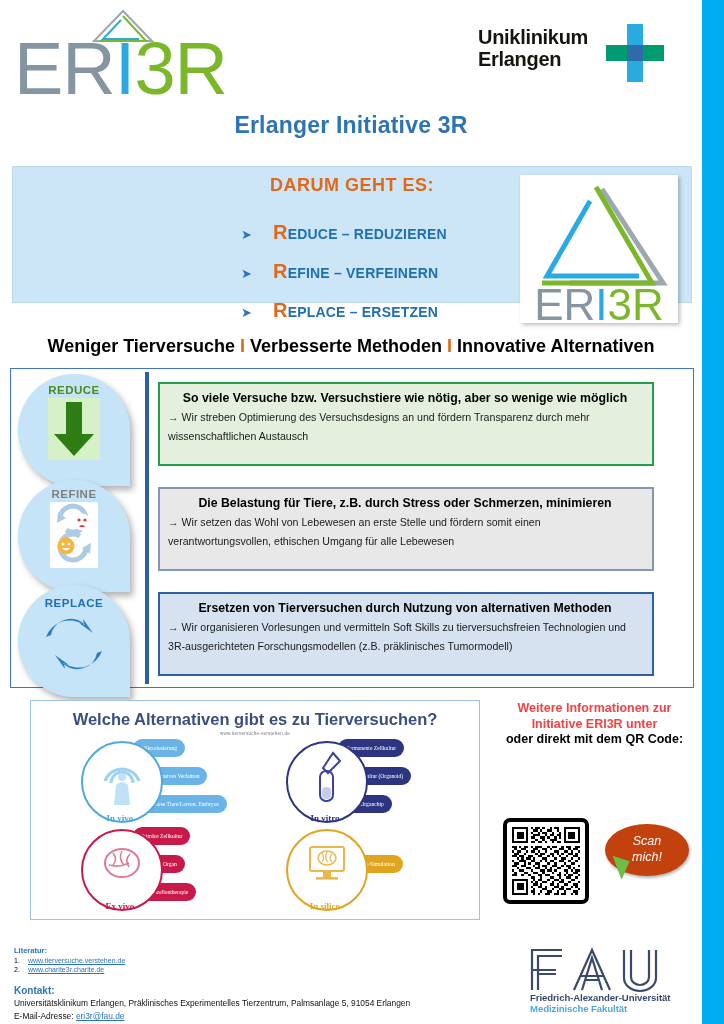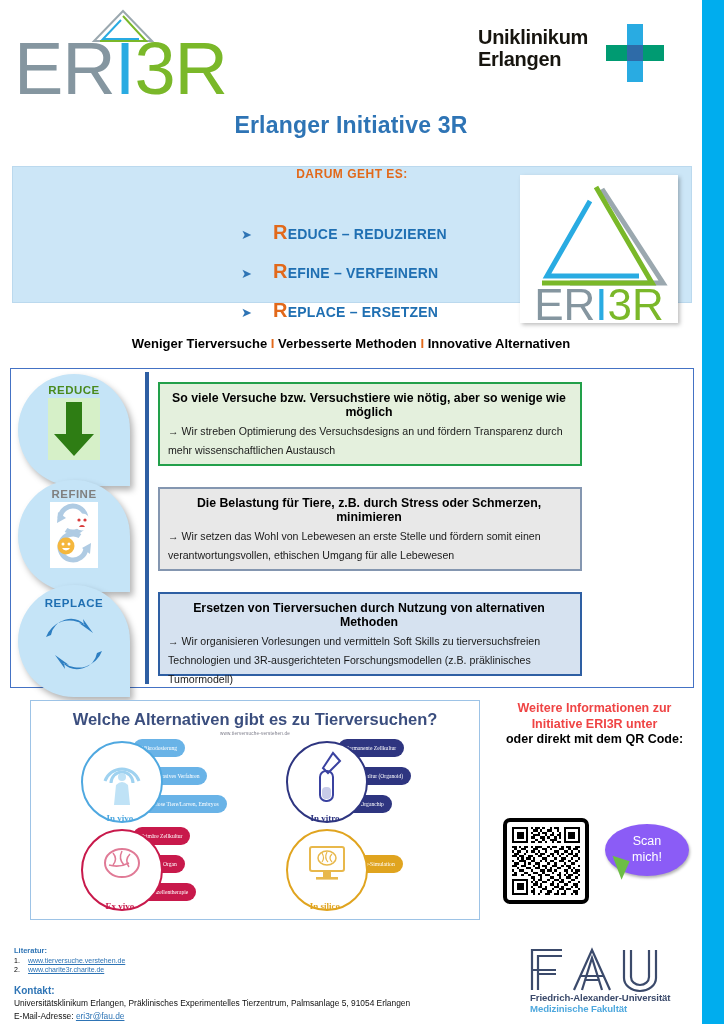--- a/index.html
+++ b/index.html
@@ -24,53 +24,53 @@
   .uk-logo{position:absolute;left:478px;top:24px;width:215px;height:62px;}
   .uk-logo .txt{position:absolute;left:0;top:2px;font-weight:bold;font-size:20px;line-height:22px;color:#17150f;letter-spacing:-.3px;}
   .uk-cross{position:absolute;left:128px;top:0px;width:58px;height:58px;}
 
   .main-title{position:absolute;left:0;top:112px;width:702px;text-align:center;
     font-weight:bold;font-size:23px;color:#2E74B5;letter-spacing:.2px;}
 
   
   .intro{position:absolute;left:12px;top:166px;width:678px;height:135px;background:#CCE6F7;
         border:1px solid #BBD9EE;}
-  .intro h2{margin:0;padding:0 0 0 0;text-align:center;font-size:12px;font-weight:bold;color:#E2691A;letter-spacing:.5px;}
+  .intro h2{margin:0;padding:8px 0 0 0;text-align:center;font-size:18px;font-weight:bold;color:#E2691A;letter-spacing:.5px;}
   .bullets{position:absolute;left:228px;top:54px;}
   .bullet{display:flex;align-items:baseline;margin-bottom:16px;}
   .bullet .chev{width:32px;color:#2E74B5;font-size:13px;}
   .bullet .btxt{font-weight:bold;font-size:16px;color:#1F6FB2;letter-spacing:.2px;}
   .bullet .btxt .cap{color:#E2691A;font-size:20px;}
   .bullet .btxt .sc{font-size:14px;}
 
   .eri3r-box{position:absolute;left:520px;top:175px;width:158px;height:148px;background:#fff;
              box-shadow:2px 2px 4px rgba(0,0,0,.25);}
 
   .slogan{position:absolute;left:12px;top:336px;width:678px;text-align:center;
-          font-weight:bold;font-size:13px;color:#000;}
+          font-weight:bold;font-size:18px;color:#000;}
   .slogan .pipe{color:#E2691A;}
 
   
   .rpanel{position:absolute;left:10px;top:368px;width:684px;height:320px;background:#fff;
           border:1px solid #4472C4;box-sizing:border-box;}
   .vdiv{position:absolute;left:145px;top:372px;width:4px;height:312px;background:#2E5FA3;}
 
   .shield{position:absolute;width:112px;height:112px;background:#C5E4F7;
           border-radius:56px 56px 0px 56px;transform:rotate(0deg);
           filter:drop-shadow(3px 4px 3px rgba(0,0,0,.30));}
   .sh1{left:18px;top:374px;}
   .sh2{left:18px;top:480px;}
   .sh3{left:18px;top:585px;}
   .shield .cap{position:absolute;width:100%;text-align:center;top:8px;font-weight:bold;font-size:11.5px;letter-spacing:.5px;}
   .sh1 .cap{color:#4a8a1e;top:10px;}
   .sh2 .cap{color:#808080;top:8px;}
   .sh3 .cap{color:#1F6FB2;top:12px;}
   .sh-art{position:absolute;left:50%;transform:translateX(-50%);}
 
-  .card{position:absolute;left:158px;width:424px;box-sizing:border-box;padding:7px 10px 7px 8px;}
+  .card{position:absolute;left:158px;width:496px;box-sizing:border-box;padding:7px 10px 7px 8px;}
   .card h3{margin:0 0 3px 0;text-align:center;font-size:12.3px;font-weight:bold;color:#000;}
   .card p{margin:0;font-size:10.6px;line-height:19px;color:#1a1a1a;}
   .c1{top:382px;height:84px;background:#E4F0DD;border:2px solid #22A04A;}
   .c2{top:487px;height:84px;background:#E8E8E8;border:2px solid #8496B0;}
   .c3{top:592px;height:84px;background:#D6E2F0;border:2px solid #2E5FA3;}
 
   
   .alt{position:absolute;left:30px;top:700px;width:448px;height:218px;background:#fff;border:1px solid #9DC3E6;}
   .alt .alt-title{text-align:center;margin:9px 0 0 0;font-size:16.5px;color:#3B4E7E;font-weight:700;}
   .alt .alt-src{text-align:center;font-size:4.6px;color:#7a7a88;margin-top:2px;letter-spacing:.2px;}
@@ -85,22 +85,22 @@
 
   
   .inforight{position:absolute;left:492px;top:700px;width:205px;}
   .inforight .hdr{text-align:center;font-weight:bold;font-size:12.5px;line-height:16px;color:#ef4444;}
   .inforight .link{display:block;text-align:center;margin-top:18px;font-weight:bold;font-size:14px;
                    color:#2E74B5;text-decoration:underline;}
   .inforight .sub{text-align:center;font-weight:bold;font-size:12.5px;color:#000;}
   .qrwrap{position:absolute;left:11px;top:118px;width:86px;height:86px;background:#fff;
           border:4px solid #000;border-radius:7px;box-sizing:border-box;padding:5px;}
   .qr{width:100%;height:100%;}
-  .bubble{position:absolute;left:113px;top:124px;width:84px;height:52px;background:#8b5cf6;border-radius:50%/50%;
-          box-shadow:1px 2px 3px rgba(0,0,0,.3);}
+  .bubble{position:absolute;left:113px;top:124px;width:84px;height:52px;background:#c2410c;border-radius:50%/50%;
+          box-shadow:1px 2px 3px rgba(0,0,0,.3);font-style:italic;}
   .bubble .btext{position:absolute;width:100%;text-align:center;top:9px;color:#fff;font-size:12.5px;line-height:16px;}
   .bubble .tail{position:absolute;left:4px;top:34px;width:0;height:0;
       border-left:16px solid transparent;border-right:2px solid transparent;border-top:20px solid #6CBE45;
       transform:rotate(18deg);}
 
   
   .footer{position:absolute;left:14px;top:946px;width:480px;}
   .lit-h{font-weight:bold;font-size:7.5px;color:#2E74B5;}
   .lit-item{font-size:7px;color:#000;margin-top:2px;display:flex;}
   .lit-item .num{width:14px;}

